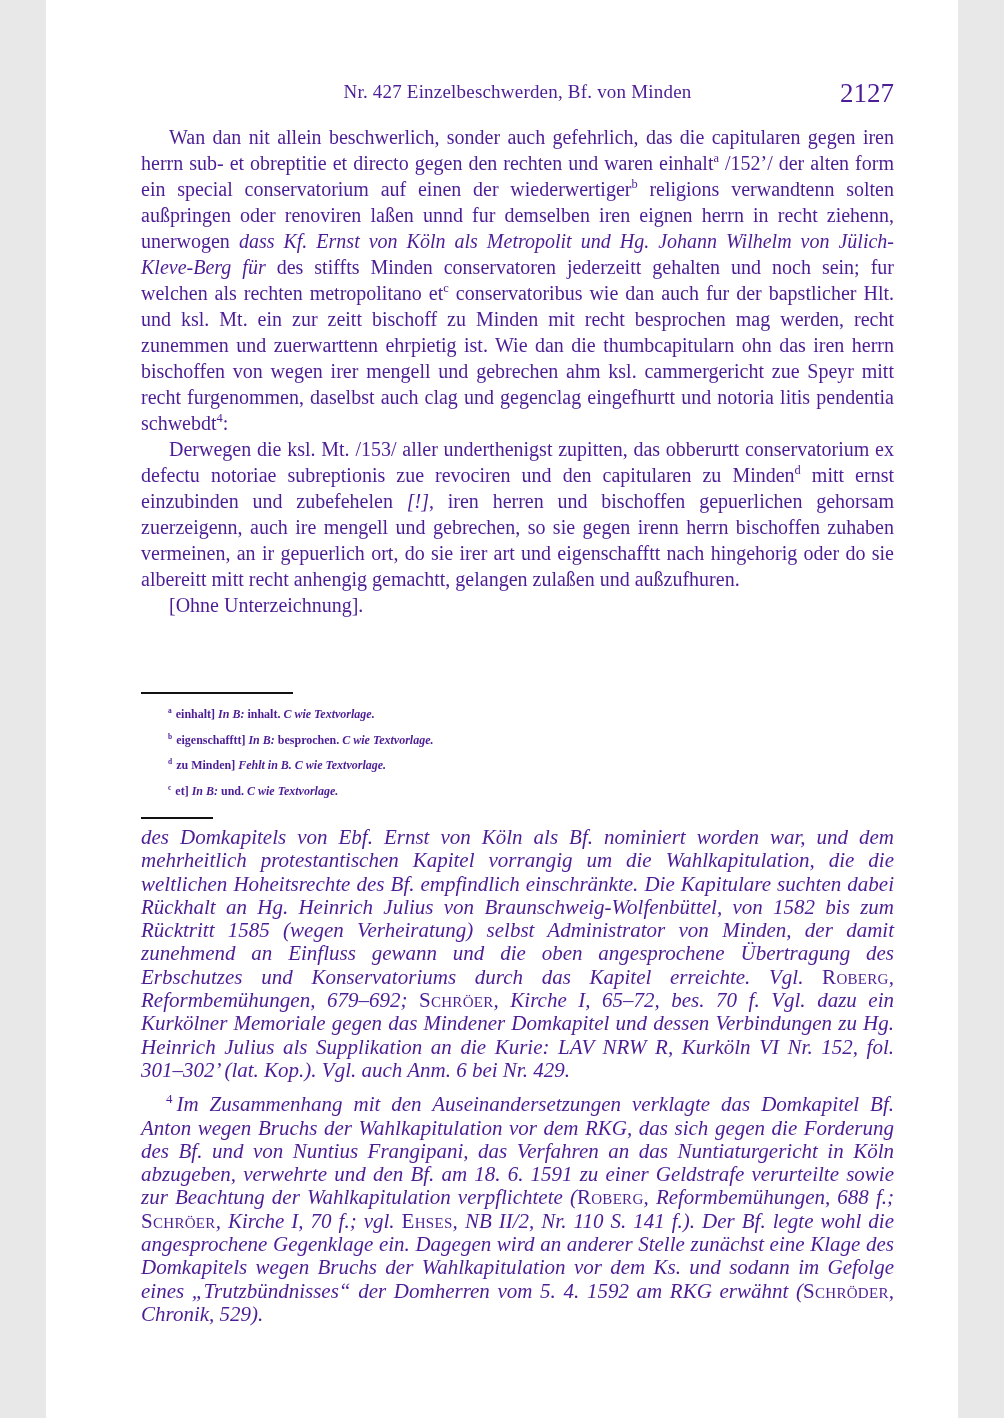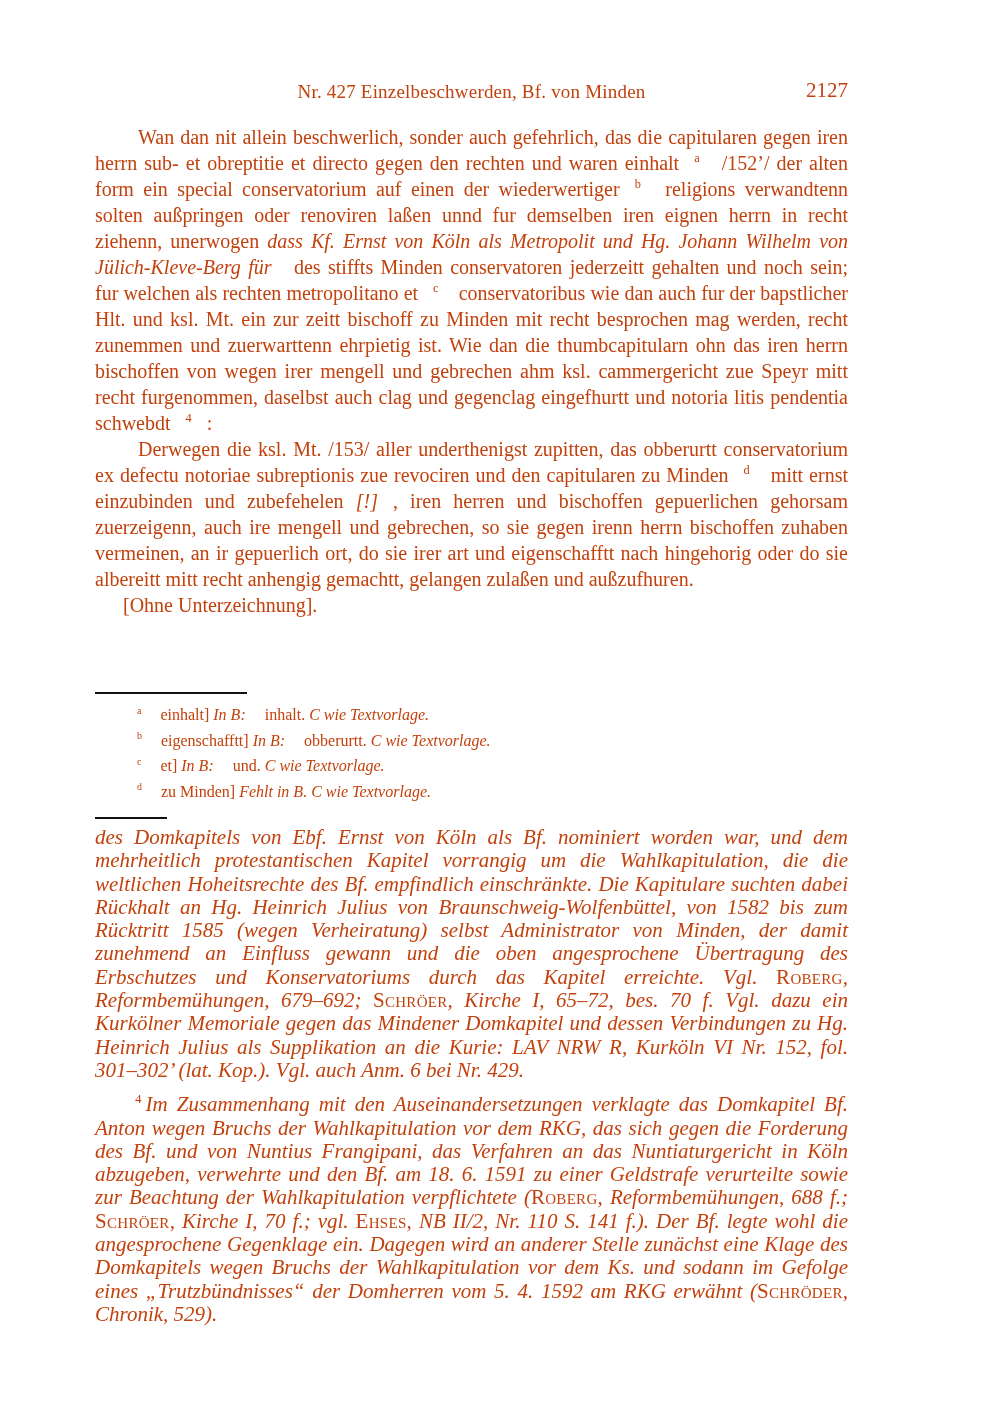--- a/index.html
+++ b/index.html
@@ -2,25 +2,25 @@
 <html><head>
 <meta charset="utf-8">
 <style>
   html, body {
     margin: 0;
     padding: 0;
     background: #e8e8e8;
   }
   .page {
     position: relative;
-    width: 1004px;
+    width: 912px;
     height: 1418px;
     margin: 0 auto;
     background: #ffffff;
-    color: #c2410c;
+    color: #4c1d95;
     font-family: "Liberation Serif", "DejaVu Serif", serif;
     overflow: hidden;
   }
   .content {
     position: absolute;
     left: 95px;
     top: 78px;
     width: 753px;
   }
 
@@ -35,21 +35,21 @@
     top: 3px;
     text-align: center;
     font-size: 19px;
     letter-spacing: 0.2px;
     white-space: nowrap;
   }
   .running-header .hdr-pagenum {
     position: absolute;
     right: 0;
     top: 0;
-    font-size: 21px;
+    font-size: 27px;
   }
 
   
   .document-body {
     margin-top: 12px;
     font-size: 20px;
     line-height: 26px;
     text-align: justify;
   }
   .document-body p {
@@ -70,22 +70,23 @@
   }
   .footnote-rule {
     width: 72px;
     border: none;
     border-top: 2px solid #111;
     margin: 13px 0 7px 0;
   }
 
   
   .apparatus {
-    font-size: 16px;
+    font-size: 12px;
     line-height: 25.5px;
+    font-weight: bold;
   }
   .apparatus .app-note {
     margin: 0;
     text-indent: 27px;
   }
 
   
   .footnote-block {
     font-size: 21px;
     line-height: 23.3px;
@@ -93,21 +94,21 @@
   }
   .footnote-block.note-4 {
     margin-top: 11px;
   }
   .footnote-block.note-4 .fn-body {
     text-indent: 25px;
   }
   .fn-body { margin: 0; }
 
   
-  .run.rm { font-style: normal; margin-left: 15px; }
+  .run.rm { font-style: normal; }
   .run.it { font-style: italic; }
   .run.sc { font-style: normal; font-variant: small-caps; letter-spacing: 0.3px; }
   sup.run {
     font-size: 0.62em;
     vertical-align: super;
     line-height: 0;
   }
   sup.run.sp { margin-right: 4px; }
 </style>
 </head>
@@ -124,23 +125,23 @@
     <div class="document-body">
       <p><span class="run rm">Wan dan nit allein beschwerlich, sonder auch gefehrlich, das die capitularen gegen iren herrn sub- et obreptitie et directo gegen den rechten und waren einhalt</span><sup class="run rm">a</sup><span class="run rm"> /152’/ der alten form ein special conservatorium auf einen der wiederwertiger</span><sup class="run rm">b</sup><span class="run rm"> religions verwandtenn solten außpringen oder renoviren laßen unnd fur demselben iren eignen herrn in recht ziehenn, unerwogen </span><span class="run it">dass Kf. Ernst von Köln als Metropolit und Hg. Johann Wilhelm von Jülich-Kleve-Berg für</span><span class="run rm"> des stiffts Minden conservatoren jederzeitt gehalten und noch sein; fur welchen als rechten metropolitano et</span><sup class="run rm">c</sup><span class="run rm"> conservatoribus wie dan auch fur der bapstlicher Hlt. und ksl. Mt. ein zur zeitt bischoff zu Minden mit recht besprochen mag werden, recht zunemmen und zuerwarttenn ehrpietig ist. Wie dan die thumbcapitularn ohn das iren herrn bischoffen von wegen irer mengell und gebrechen ahm ksl. cammergericht zue Speyr mitt recht furgenommen, daselbst auch clag und gegenclag eingefhurtt und notoria litis pendentia schwebdt</span><sup class="run rm">4</sup><span class="run rm">:</span></p>
       <p><span class="run rm">Derwegen die ksl. Mt. /153/ aller underthenigst zupitten, das obberurtt conservatorium ex defectu notoriae subreptionis zue revociren und den capitularen zu Minden</span><sup class="run rm">d</sup><span class="run rm"> mitt ernst einzubinden und zubefehelen </span><span class="run it">[!]</span><span class="run rm">, iren herren und bischoffen gepuerlichen gehorsam zuerzeigenn, auch ire mengell und gebrechen, so sie gegen irenn herrn bischoffen zuhaben vermeinen, an ir gepuerlich ort, do sie irer art und eigenschafftt nach hingehorig oder do sie albereitt mitt recht anhengig gemachtt, gelangen zulaßen und außzufhuren.</span></p>
       <p class="signature-line">[Ohne Unterzeichnung].</p>
     </div>
 
     <hr class="apparatus-rule">
 
     <div class="apparatus">
       <p class="app-note"><sup class="run rm sp">a</sup><span class="run rm">einhalt] </span><span class="run it">In B:</span><span class="run rm"> inhalt. </span><span class="run it">C wie Textvorlage.</span></p>
-      <p class="app-note"><sup class="run rm sp">b</sup><span class="run rm">eigenschafftt] </span><span class="run it">In B:</span><span class="run rm"> obberurtt. </span><span class="run it">C wie Textvorlage.</span></p>
+      <p class="app-note"><sup class="run rm sp">b</sup><span class="run rm">eigenschafftt] </span><span class="run it">In B:</span><span class="run rm"> besprochen. </span><span class="run it">C wie Textvorlage.</span></p>
+      <p class="app-note"><sup class="run rm sp">d</sup><span class="run rm">zu Minden] </span><span class="run it">Fehlt in B. C wie Textvorlage.</span></p>
       <p class="app-note"><sup class="run rm sp">c</sup><span class="run rm">et] </span><span class="run it">In B:</span><span class="run rm"> und. </span><span class="run it">C wie Textvorlage.</span></p>
-      <p class="app-note"><sup class="run rm sp">d</sup><span class="run rm">zu Minden] </span><span class="run it">Fehlt in B. C wie Textvorlage.</span></p>
     </div>
 
     <hr class="footnote-rule">
 
     <div class="footnote-block continuation">
       <p class="fn-body"><span class="run it">des Domkapitels von Ebf. Ernst von Köln als Bf. nominiert worden war, und dem mehrheitlich protestantischen Kapitel vorrangig um die Wahlkapitulation, die die weltlichen Hoheitsrechte des Bf. empfindlich einschränkte. Die Kapitulare suchten dabei Rückhalt an Hg. Heinrich Julius von Braunschweig-Wolfenbüttel, von 1582 bis zum Rücktritt 1585 (wegen Verheiratung) selbst Administrator von Minden, der damit zunehmend an Einfluss gewann und die oben angesprochene Übertragung des Erbschutzes und Konservatoriums durch das Kapitel erreichte. Vgl. </span><span class="run sc">Roberg</span><span class="run it">, Reformbemühungen, 679–692; </span><span class="run sc">Schröer</span><span class="run it">, Kirche I, 65–72, bes. 70&nbsp;f. Vgl. dazu ein Kurkölner Memoriale gegen das Mindener Domkapitel und dessen Verbindungen zu Hg. Heinrich Julius als Supplikation an die Kurie: LAV NRW R, Kurköln VI Nr. 152, fol. 301–302’ (lat. Kop.). Vgl. auch Anm. 6 bei Nr. 429.</span></p>
     </div>
 
     <div class="footnote-block note-4">
       <p class="fn-body"><sup class="run rm sp">4</sup><span class="run it">Im Zusammenhang mit den Auseinandersetzungen verklagte das Domkapitel Bf. Anton wegen Bruchs der Wahlkapitulation vor dem RKG, das sich gegen die Forderung des Bf. und von Nuntius Frangipani, das Verfahren an das Nuntiaturgericht in Köln abzugeben, verwehrte und den Bf. am 18.&nbsp;6.&nbsp;1591 zu einer Geldstrafe verurteilte sowie zur Beachtung der Wahlkapitulation verpflichtete (</span><span class="run sc">Roberg</span><span class="run it">, Reformbemühungen, 688&nbsp;f.; </span><span class="run sc">Schröer</span><span class="run it">, Kirche I, 70&nbsp;f.; vgl. </span><span class="run sc">Ehses</span><span class="run it">, NB II/2, Nr. 110 S.&nbsp;141&nbsp;f.). Der Bf. legte wohl die angesprochene Gegenklage ein. Dagegen wird an anderer Stelle zunächst eine Klage des Domkapitels wegen Bruchs der Wahlkapitulation vor dem Ks. und sodann im Gefolge eines „Trutzbündnisses“ der Domherren vom 5.&nbsp;4.&nbsp;1592 am RKG erwähnt (</span><span class="run sc">Schröder</span><span class="run it">, Chronik, 529).</span></p>

